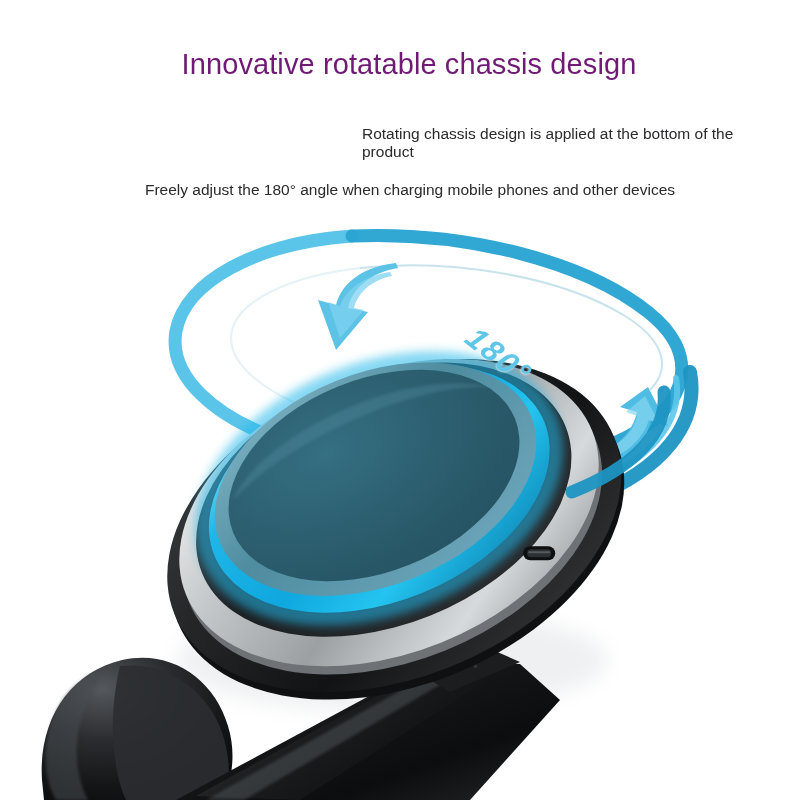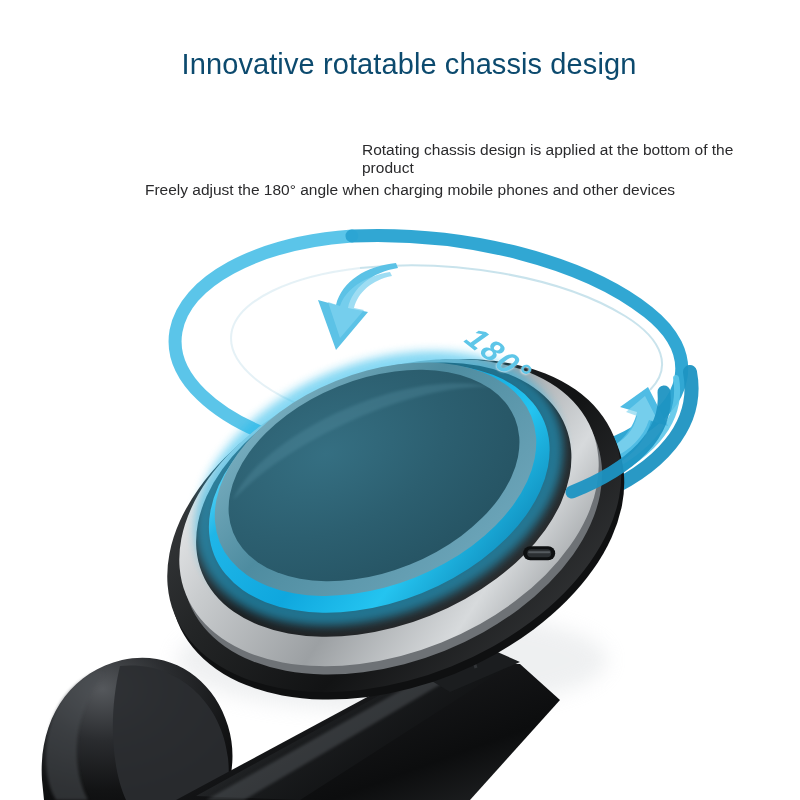--- a/index.html
+++ b/index.html
@@ -22,33 +22,32 @@
     position: absolute;
     left: 0;
     top: 48px;
     width: 800px;
     text-align: center;
     padding-left: 18px;
     box-sizing: border-box;
     font-size: 29px;
     font-weight: 400;
     letter-spacing: 0.1px;
-    color: #0c4a6e;
+    color: #701a75;
     white-space: nowrap;
   }
   .sub-one {
     position: absolute;
     left: 362px;
     top: 125px;
     width: 390px;
     font-size: 15.5px;
     line-height: 18px;
     font-weight: 400;
     color: #2a2a2c;
-    margin-top: 16px;
   }
   .sub-two {
     position: absolute;
     left: 0;
     top: 181px;
     width: 800px;
     text-align: center;
     padding-left: 20px;
     box-sizing: border-box;
     font-size: 15.5px;

